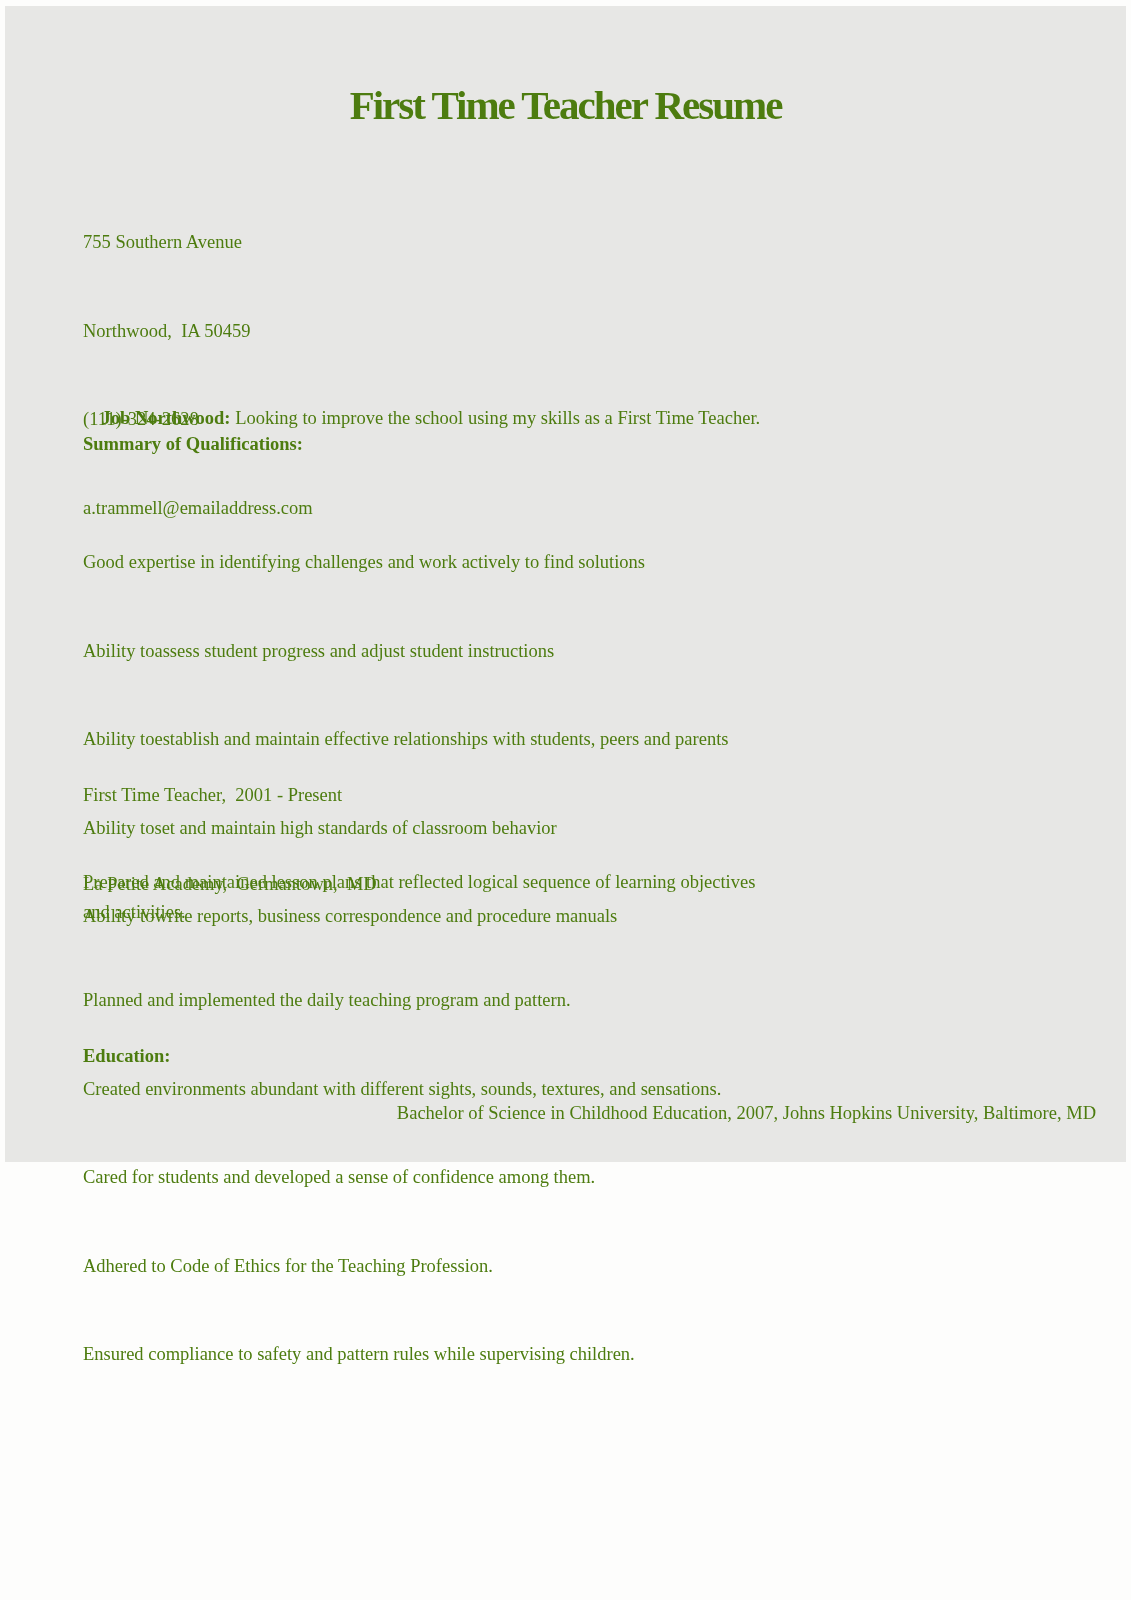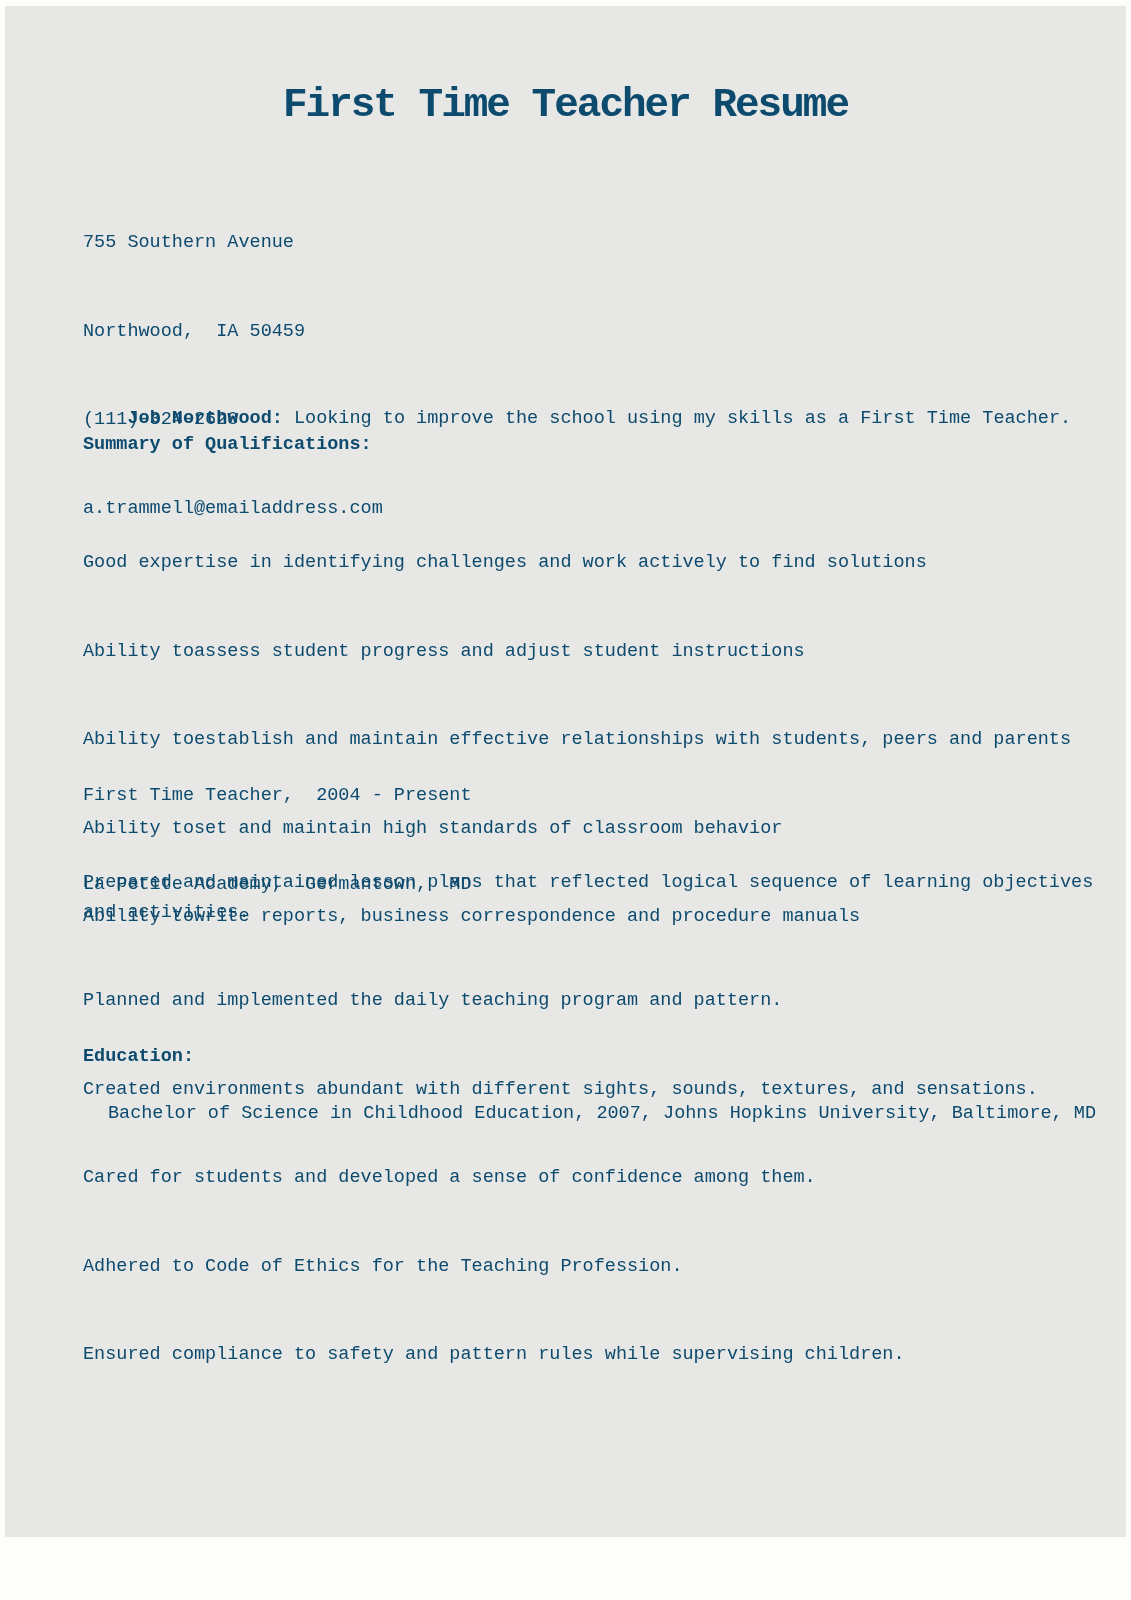--- a/index.html
+++ b/index.html
@@ -8,24 +8,24 @@
     width: 1131px;
     height: 1600px;
     background: #fdfdfc;
     overflow: hidden;
   }
   .sheet {
     position: absolute;
     left: 5px;
     top: 6px;
     width: 1121px;
-    height: 1531px;
+    height: 1156px;
     background: #e7e7e5;
-    color: #0c4a6e;
-    font-family: Liberation Mono, monospace;
+    color: #4d7c0f;
+    font-family: Liberation Serif, serif;
     font-size: 18.5px;
     line-height: 29.5px;
   }
   .doc-title {
     position: absolute;
     top: 74px;
     left: 0;
     width: 100%;
     text-align: center;
     font-size: 41px;
@@ -75,21 +75,21 @@
   <div class="block qual-list">
     <div class="line">Good expertise in identifying challenges and work actively to find solutions</div>
     <div class="line">Ability toassess student progress and adjust student instructions</div>
     <div class="line">Ability toestablish and maintain effective relationships with students, peers and parents</div>
     <div class="line">Ability toset and maintain high standards of classroom behavior</div>
     <div class="line">Ability towrite reports, business correspondence and procedure manuals</div>
   </div>
 
 
   <div class="block job">
-    <div class="line">First Time Teacher,  2004 - Present</div>
+    <div class="line">First Time Teacher,  2001 - Present</div>
     <div class="line">La Petite Academy,  Germantown,  MD</div>
   </div>
 
   <div class="block duties">
     <div class="line">Prepared and maintained lesson plans that reflected logical sequence of learning objectives
 and activities.</div>
     <div class="line">Planned and implemented the daily teaching program and pattern.</div>
     <div class="line">Created environments abundant with different sights, sounds, textures, and sensations.</div>
     <div class="line">Cared for students and developed a sense of confidence among them.</div>
     <div class="line">Adhered to Code of Ethics for the Teaching Profession.</div>

